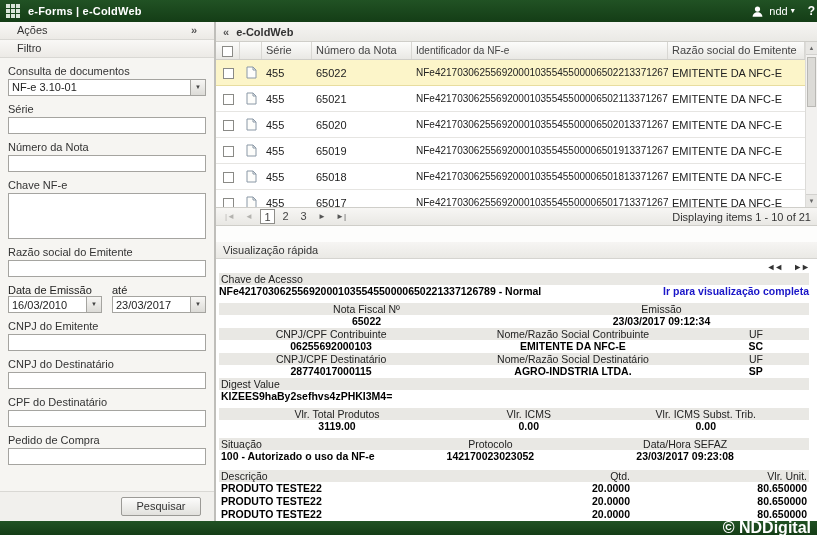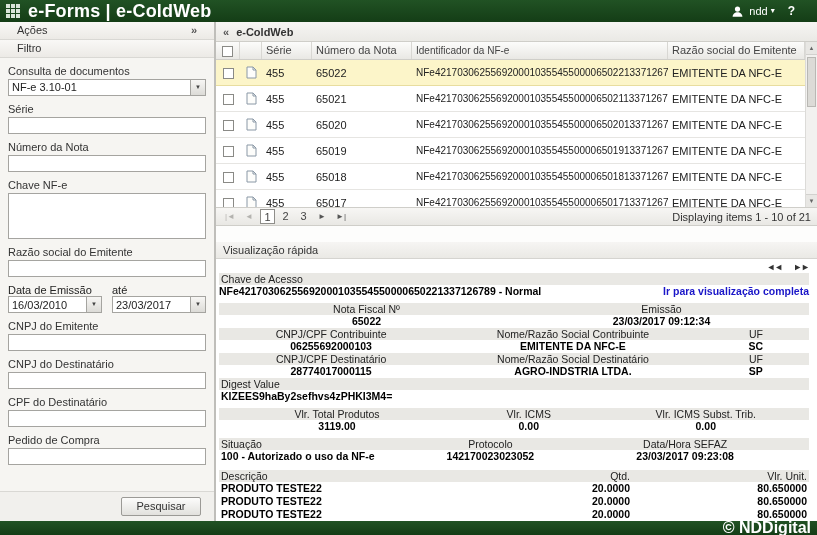--- a/index.html
+++ b/index.html
@@ -7,22 +7,22 @@
   html,body { width:817px; height:535px; }
   body {
     position:relative; overflow:hidden; background:#fff;
     font-family:"Liberation Sans","DejaVu Sans",sans-serif; font-size:11px; color:#222;
   }
   
   .topbar { position:absolute; top:0; left:0; width:817px; height:22px;
     background:linear-gradient(#215224,#143d16); display:flex; align-items:center; color:#fff; }
   .appgrid { display:grid; grid-template-columns:repeat(3,4px); grid-auto-rows:4px; gap:1px; margin:0 6px 0 6px; cursor:pointer; }
   .appgrid i { background:#d9e6d9; display:block; }
-  .apptitle { font-size:18px; font-weight:bold; letter-spacing:.2px; margin-left:2px; }
-  .tright { margin-left:auto; display:flex; align-items:center; gap:5px; padding-right:22px; }
+  .apptitle { font-size:11px; font-weight:bold; letter-spacing:.2px; margin-left:2px; }
+  .tright { margin-left:auto; display:flex; align-items:center; gap:5px; padding-right:2px; }
   .usermenu { display:flex; align-items:center; gap:3px; cursor:pointer; }
   .caret { font-size:8px; line-height:8px; }
   .help { font-weight:bold; font-size:12px; margin-left:8px; cursor:pointer; }
   
   .sidebar { position:absolute; top:22px; left:0; width:215px; bottom:14px;
     background:#f6f5f2; border-right:1px solid #bfbeba; }
   .side-hdr { height:18px; line-height:17px; padding:0 17px; color:#333;
     background:linear-gradient(#f9f8f6,#eceae6); border-bottom:1px solid #d9d8d4; display:flex; }
   .side-hdr .chev { margin-left:auto; color:#555; font-weight:bold; cursor:pointer; }
   .fld { margin:7px 8px 0; }

